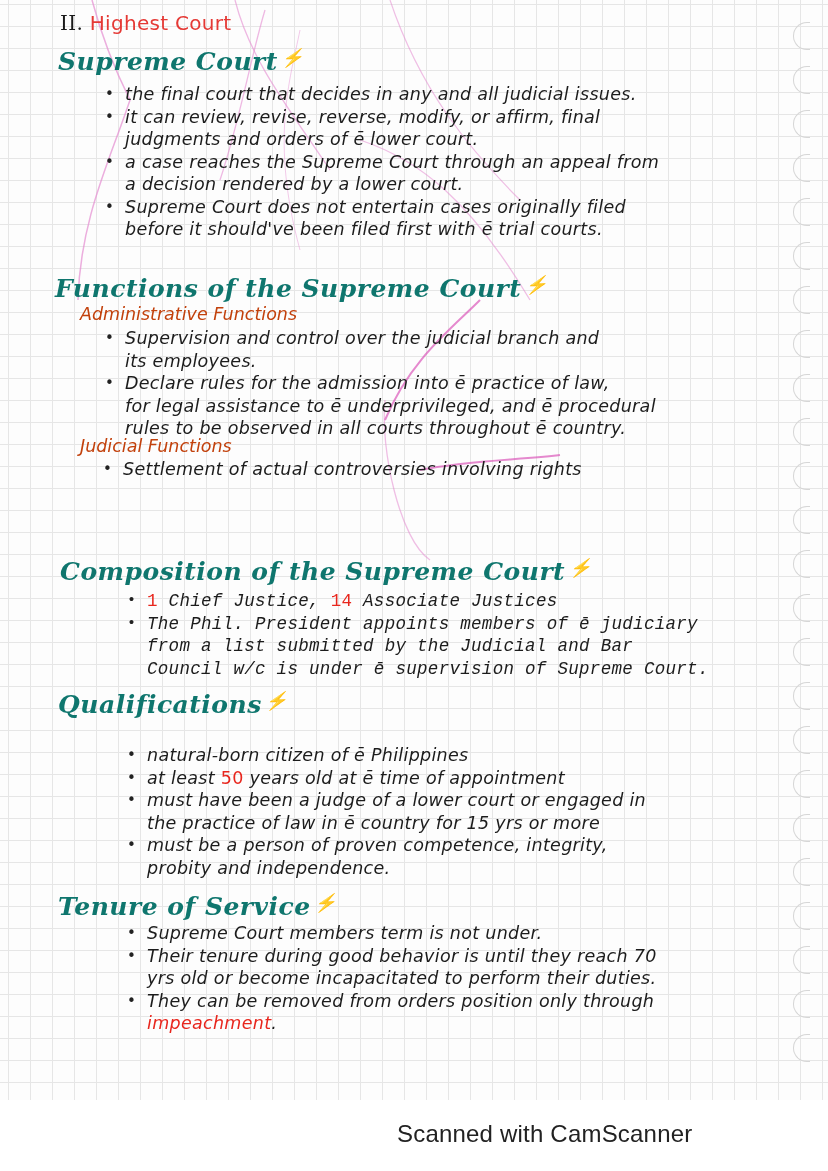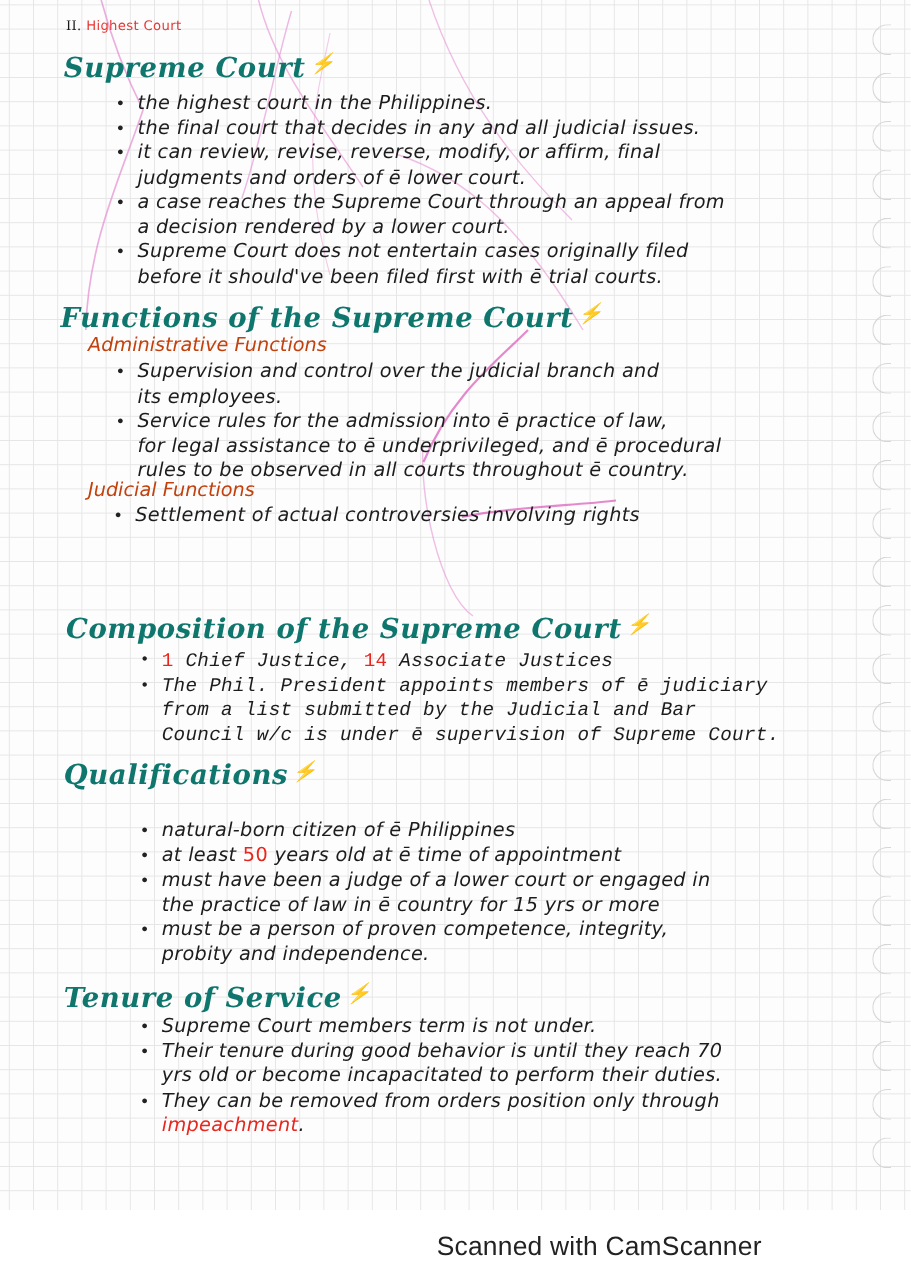--- a/index.html
+++ b/index.html
@@ -22,21 +22,21 @@
     position: absolute; right: 0; width: 16px; height: 26px;
     border: 1.5px solid #d6d6d6; border-right: none; border-radius: 14px 0 0 14px;
   }
   .overlay { position: absolute; left: 0; top: 0; width: 828px; height: 1100px; pointer-events: none; }
   .content { position: absolute; left: 0; top: 0; width: 828px; }
   .hw {
     font-family: "DejaVu Sans", sans-serif; font-style: italic;
     color: #1c1c1c; font-size: 17.5px; line-height: 22.5px; letter-spacing: 0.3px;
     position: absolute; white-space: nowrap;
   }
-  .top-title { left: 60px; top: 12px; font-size: 12px; font-style: normal; }
+  .top-title { left: 60px; top: 12px; font-size: 20px; font-style: normal; }
   .top-title .num { color: #1a1a1a; font-family: "DejaVu Serif", serif; }
   .top-title .txt { color: #e53935; }
   .heading {
     position: absolute; color: #0f766e; font-family: "DejaVu Serif", serif;
     font-style: italic; font-size: 25px; font-weight: bold; letter-spacing: 0.5px; white-space: nowrap;
   }
   .heading .bolt { font-size: 18px; margin-left: 4px; vertical-align: 6px; }
   .sub { position: absolute; font-style: italic; color: #c2410c; font-size: 17.5px; white-space: nowrap; }
   ul.items { position: absolute; margin: 0; padding: 0; list-style: none; }
   ul.items li { position: relative; font-style: italic; color: #1c1c1c; font-size: 17.5px; line-height: 22.5px; letter-spacing: 0.3px; }
@@ -95,34 +95,33 @@
 
   <div class="hw top-title">
     <span class="num">II.</span>
     <span class="txt">Highest Court</span>
   </div>
 
   <div class="heading" style="left:58px; top:47px;">
     <span>Supreme Court</span><span class="bolt">⚡</span>
   </div>
   <ul class="items" style="left:125px; top:83px;">
-    <li>the highest court in the Philippines.</li>
     <li>the final court that decides in any and all judicial issues.</li>
     <li><span>it can review, revise, reverse, modify, or affirm, final</span><br><span>judgments and orders of ē lower court.</span></li>
     <li><span>a case reaches the Supreme Court through an appeal from</span><br><span>a decision rendered by a lower court.</span></li>
     <li><span>Supreme Court does not entertain cases originally filed</span><br><span>before it should've been filed first with ē trial courts.</span></li>
   </ul>
 
   <div class="heading" style="left:55px; top:274px;">
     <span>Functions of the Supreme Court</span><span class="bolt">⚡</span>
   </div>
   <div class="sub" style="left:80px; top:304px;">Administrative Functions</div>
   <ul class="items" style="left:125px; top:327px;">
     <li><span>Supervision and control over the judicial branch and</span><br><span>its employees.</span></li>
-    <li><span>Service rules for the admission into ē practice of law,</span><br><span>for legal assistance to ē underprivileged, and ē procedural</span><br><span>rules to be observed in all courts throughout ē country.</span></li>
+    <li><span>Declare rules for the admission into ē practice of law,</span><br><span>for legal assistance to ē underprivileged, and ē procedural</span><br><span>rules to be observed in all courts throughout ē country.</span></li>
   </ul>
   <div class="sub" style="left:80px; top:436px;">Judicial Functions</div>
   <ul class="items" style="left:123px; top:458px;text-align:center;">
     <li>Settlement of actual controversies involving rights</li>
   </ul>
 
   <div class="heading" style="left:60px; top:557px;">
     <span>Composition of the Supreme Court</span><span class="bolt">⚡</span>
   </div>
   <ul class="items" style="left:147px; top:590px;font-family:Liberation Mono, monospace;">

